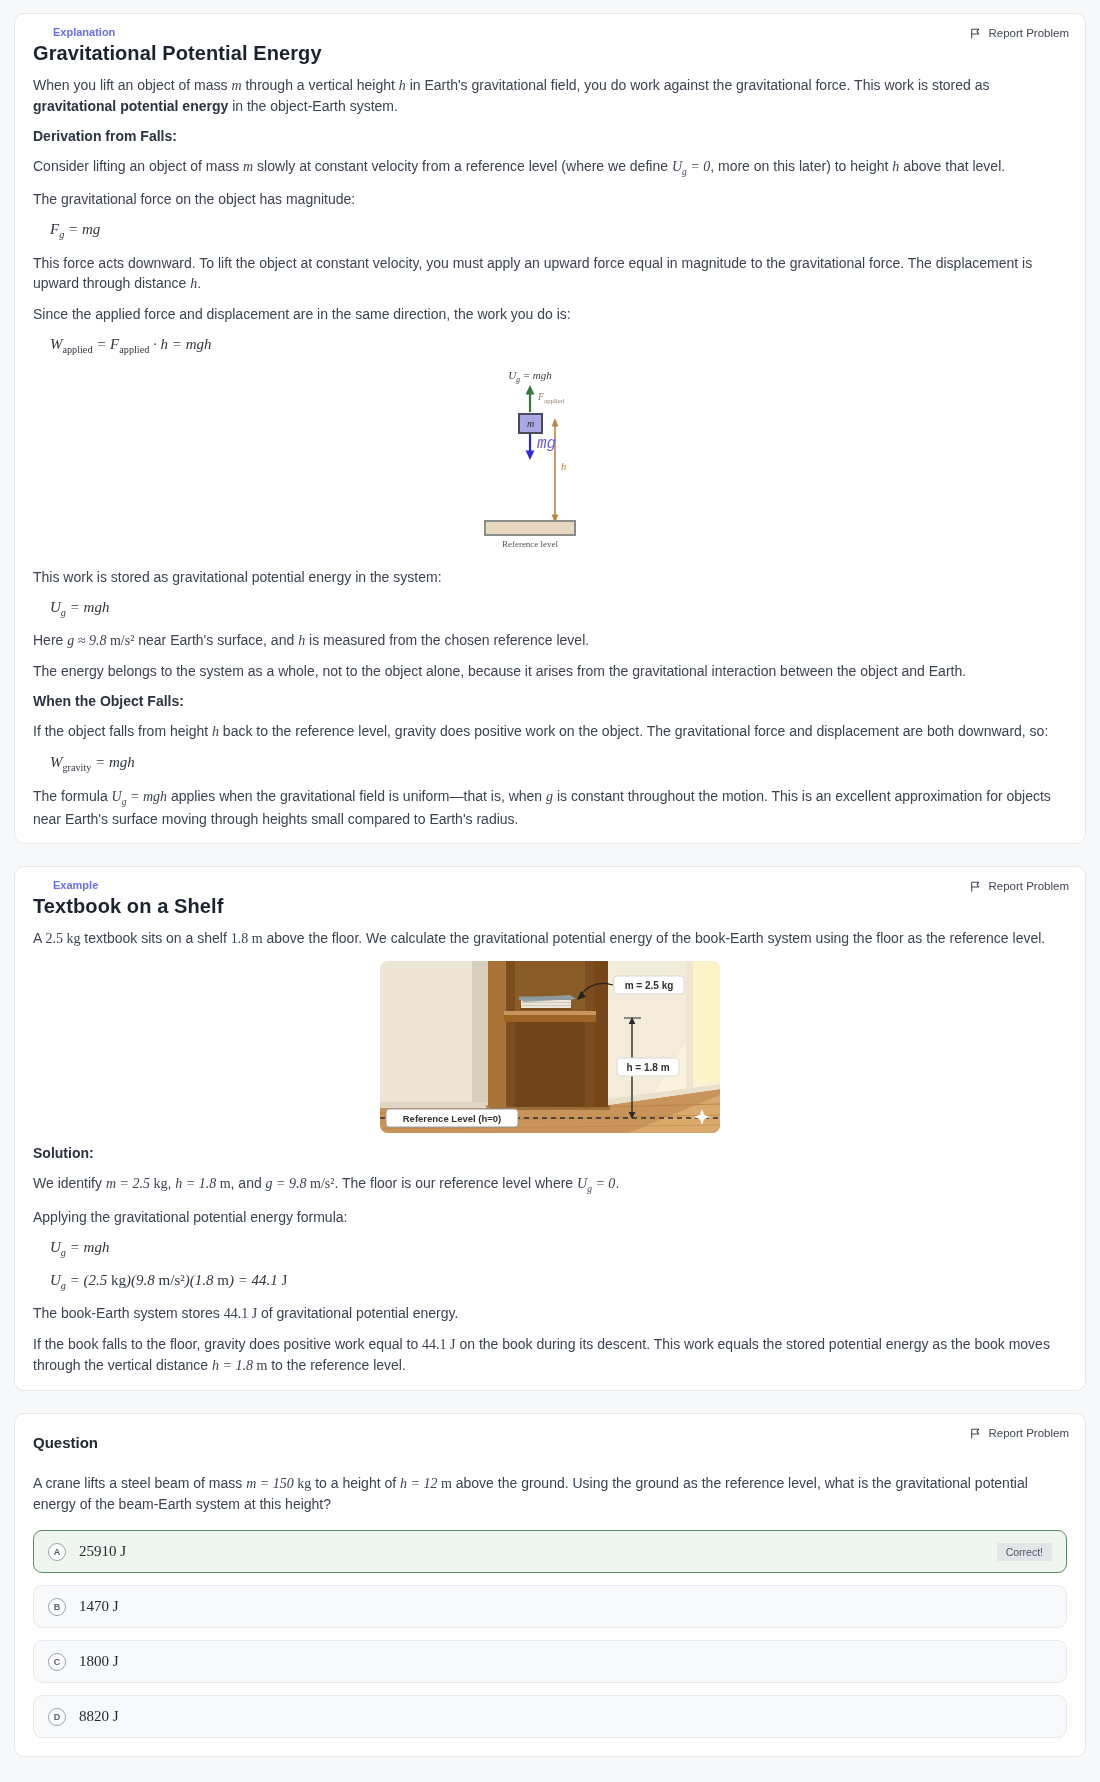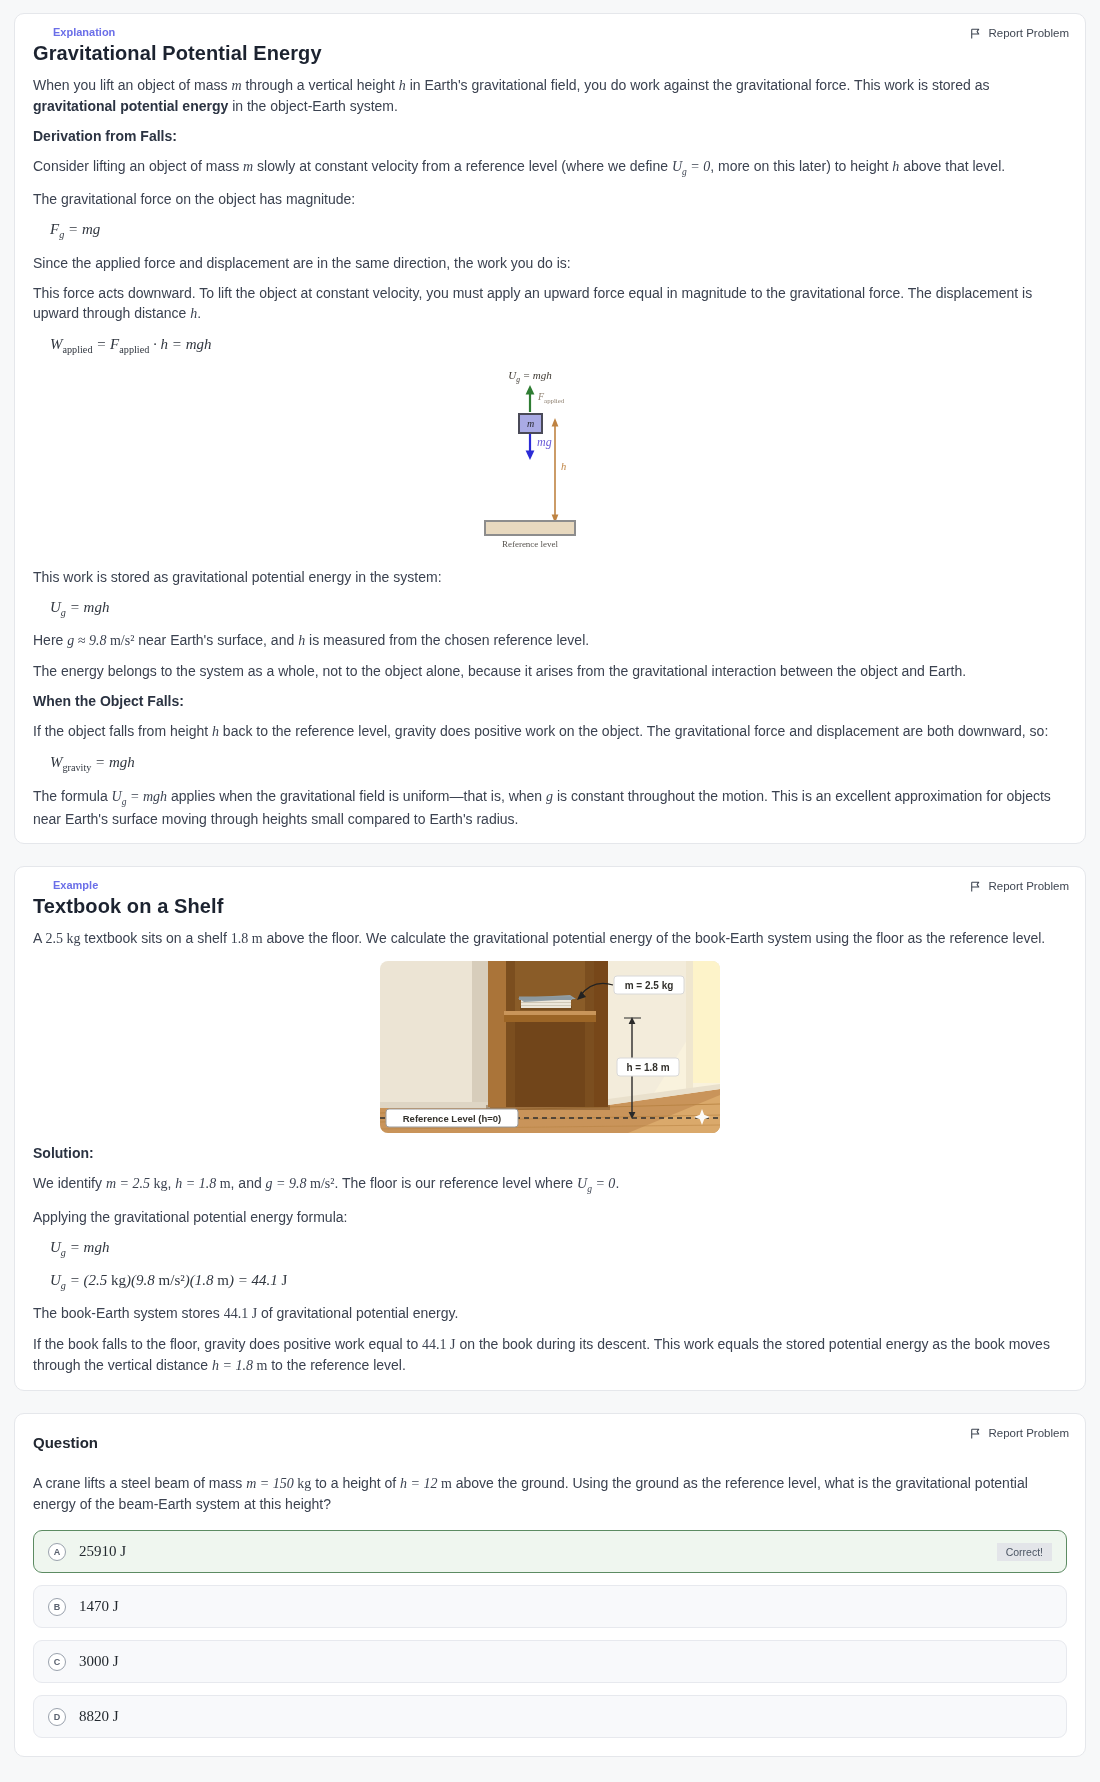--- a/index.html
+++ b/index.html
@@ -22,21 +22,21 @@
   .math .rm{font-style:normal;text-align:right;}
   .math sub{font-size:68%;}
 
   
   .fig-lift{position:relative;width:220px;height:188px;margin:12px auto 4px;}
   .fl-arrows{position:absolute;left:0;top:0;}
   .fl-top{position:absolute;left:20px;top:0;width:140px;text-align:center;font-size:11px;color:#3f3a33;}
   .fl-flabel{position:absolute;left:98px;top:22px;font-size:10px;color:#8f8171;}
   .fl-box{position:absolute;left:78px;top:44px;width:25px;height:21px;background:#a9aae4;border:2px solid#4a4a58;
     display:flex;align-items:center;justify-content:center;font-size:10px;color:#26262e;}
-  .fl-mg{position:absolute;left:97px;top:66px;font-size:12px;color:#6a5cd8;}
+  .fl-mg{position:absolute;left:97px;top:66px;font-size:16px;color:#6a5cd8;font-family:Liberation Mono, monospace;}
   .fl-h{position:absolute;left:121px;top:92px;font-size:10.5px;color:#bf8342;}
   .fl-bar{position:absolute;left:44px;top:151px;width:92px;height:16px;background:#e8d9bf;border:2px solid #8d8d8d;}
   .fl-ref{position:absolute;left:20px;top:170px;width:140px;text-align:center;font-size:9px;
     font-family:"Liberation Serif",serif;color:#57534e;}
 
   
   .fig-shelf{display:block;margin:12px auto 2px;border-radius:8px;}
   .ill-text{font-family:"Liberation Sans",sans-serif;font-size:10px;font-weight:bold;fill:#33312c;}
   .ill-text-sm{font-family:"Liberation Sans",sans-serif;font-size:9.5px;font-weight:bold;fill:#33312c;}
 
@@ -70,22 +70,22 @@
       <span>Report Problem</span>
     </button>
     <div class="card-kicker">Explanation</div>
     <h1 class="card-title">Gravitational Potential Energy</h1>
     <div class="card-body">
         <p class="para">When you lift an object of mass <span class="math">m</span> through a vertical height <span class="math">h</span> in Earth's gravitational field, you do work against the gravitational force. This work is stored as <b>gravitational potential energy</b> in the object-Earth system.</p>
         <p class="para"><b>Derivation from Falls:</b></p>
         <p class="para">Consider lifting an object of mass <span class="math">m</span> slowly at constant velocity from a reference level (where we define <span class="math">U<sub>g</sub> = 0</span>, more on this later) to height <span class="math">h</span> above that level.</p>
         <p class="para">The gravitational force on the object has magnitude:</p>
         <div class="formula math">F<sub>g</sub> = mg</div>
+        <p class="para">This force acts downward. To lift the object at constant velocity, you must apply an upward force equal in magnitude to the gravitational force. The displacement is upward through distance <span class="math">h</span>.</p>
         <p class="para">Since the applied force and displacement are in the same direction, the work you do is:</p>
-        <p class="para">This force acts downward. To lift the object at constant velocity, you must apply an upward force equal in magnitude to the gravitational force. The displacement is upward through distance <span class="math">h</span>.</p>
         <div class="formula math">W<sub><span class="rm">applied</span></sub> = F<sub><span class="rm">applied</span></sub>  ·  h = mgh</div>
         <div class="fig-lift">
     <svg class="fl-arrows" width="220" height="188" viewBox="0 0 220 188">
       <line x1="90" y1="43" x2="90" y2="24" stroke="#2f7d33" stroke-width="2.2"></line>
       <polygon points="90,16 85.6,25.5 94.4,25.5" fill="#2f7d33"></polygon>
       <line x1="90" y1="65" x2="90" y2="83" stroke="#2b2bd6" stroke-width="2.2"></line>
       <polygon points="90,91 85.6,81.5 94.4,81.5" fill="#2b2bd6"></polygon>
       <line x1="115" y1="55" x2="115" y2="148" stroke="#bf8342" stroke-width="1.6"></line>
       <polygon points="115,49 111.6,57.5 118.4,57.5" fill="#bf8342"></polygon>
       <polygon points="115,154 111.6,145.5 118.4,145.5" fill="#bf8342"></polygon>
@@ -211,21 +211,21 @@
           <span class="opt-letter">A</span>
           <span class="opt-text">25910 J</span>
           <span class="opt-badge">Correct!</span>
         </div>
         <div class="option">
           <span class="opt-letter">B</span>
           <span class="opt-text">1470 J</span>
         </div>
         <div class="option">
           <span class="opt-letter">C</span>
-          <span class="opt-text">3000 J</span>
+          <span class="opt-text">1800 J</span>
         </div>
         <div class="option">
           <span class="opt-letter">D</span>
           <span class="opt-text">8820 J</span>
         </div>
       </div>
   </section>
 
 </div>
 

